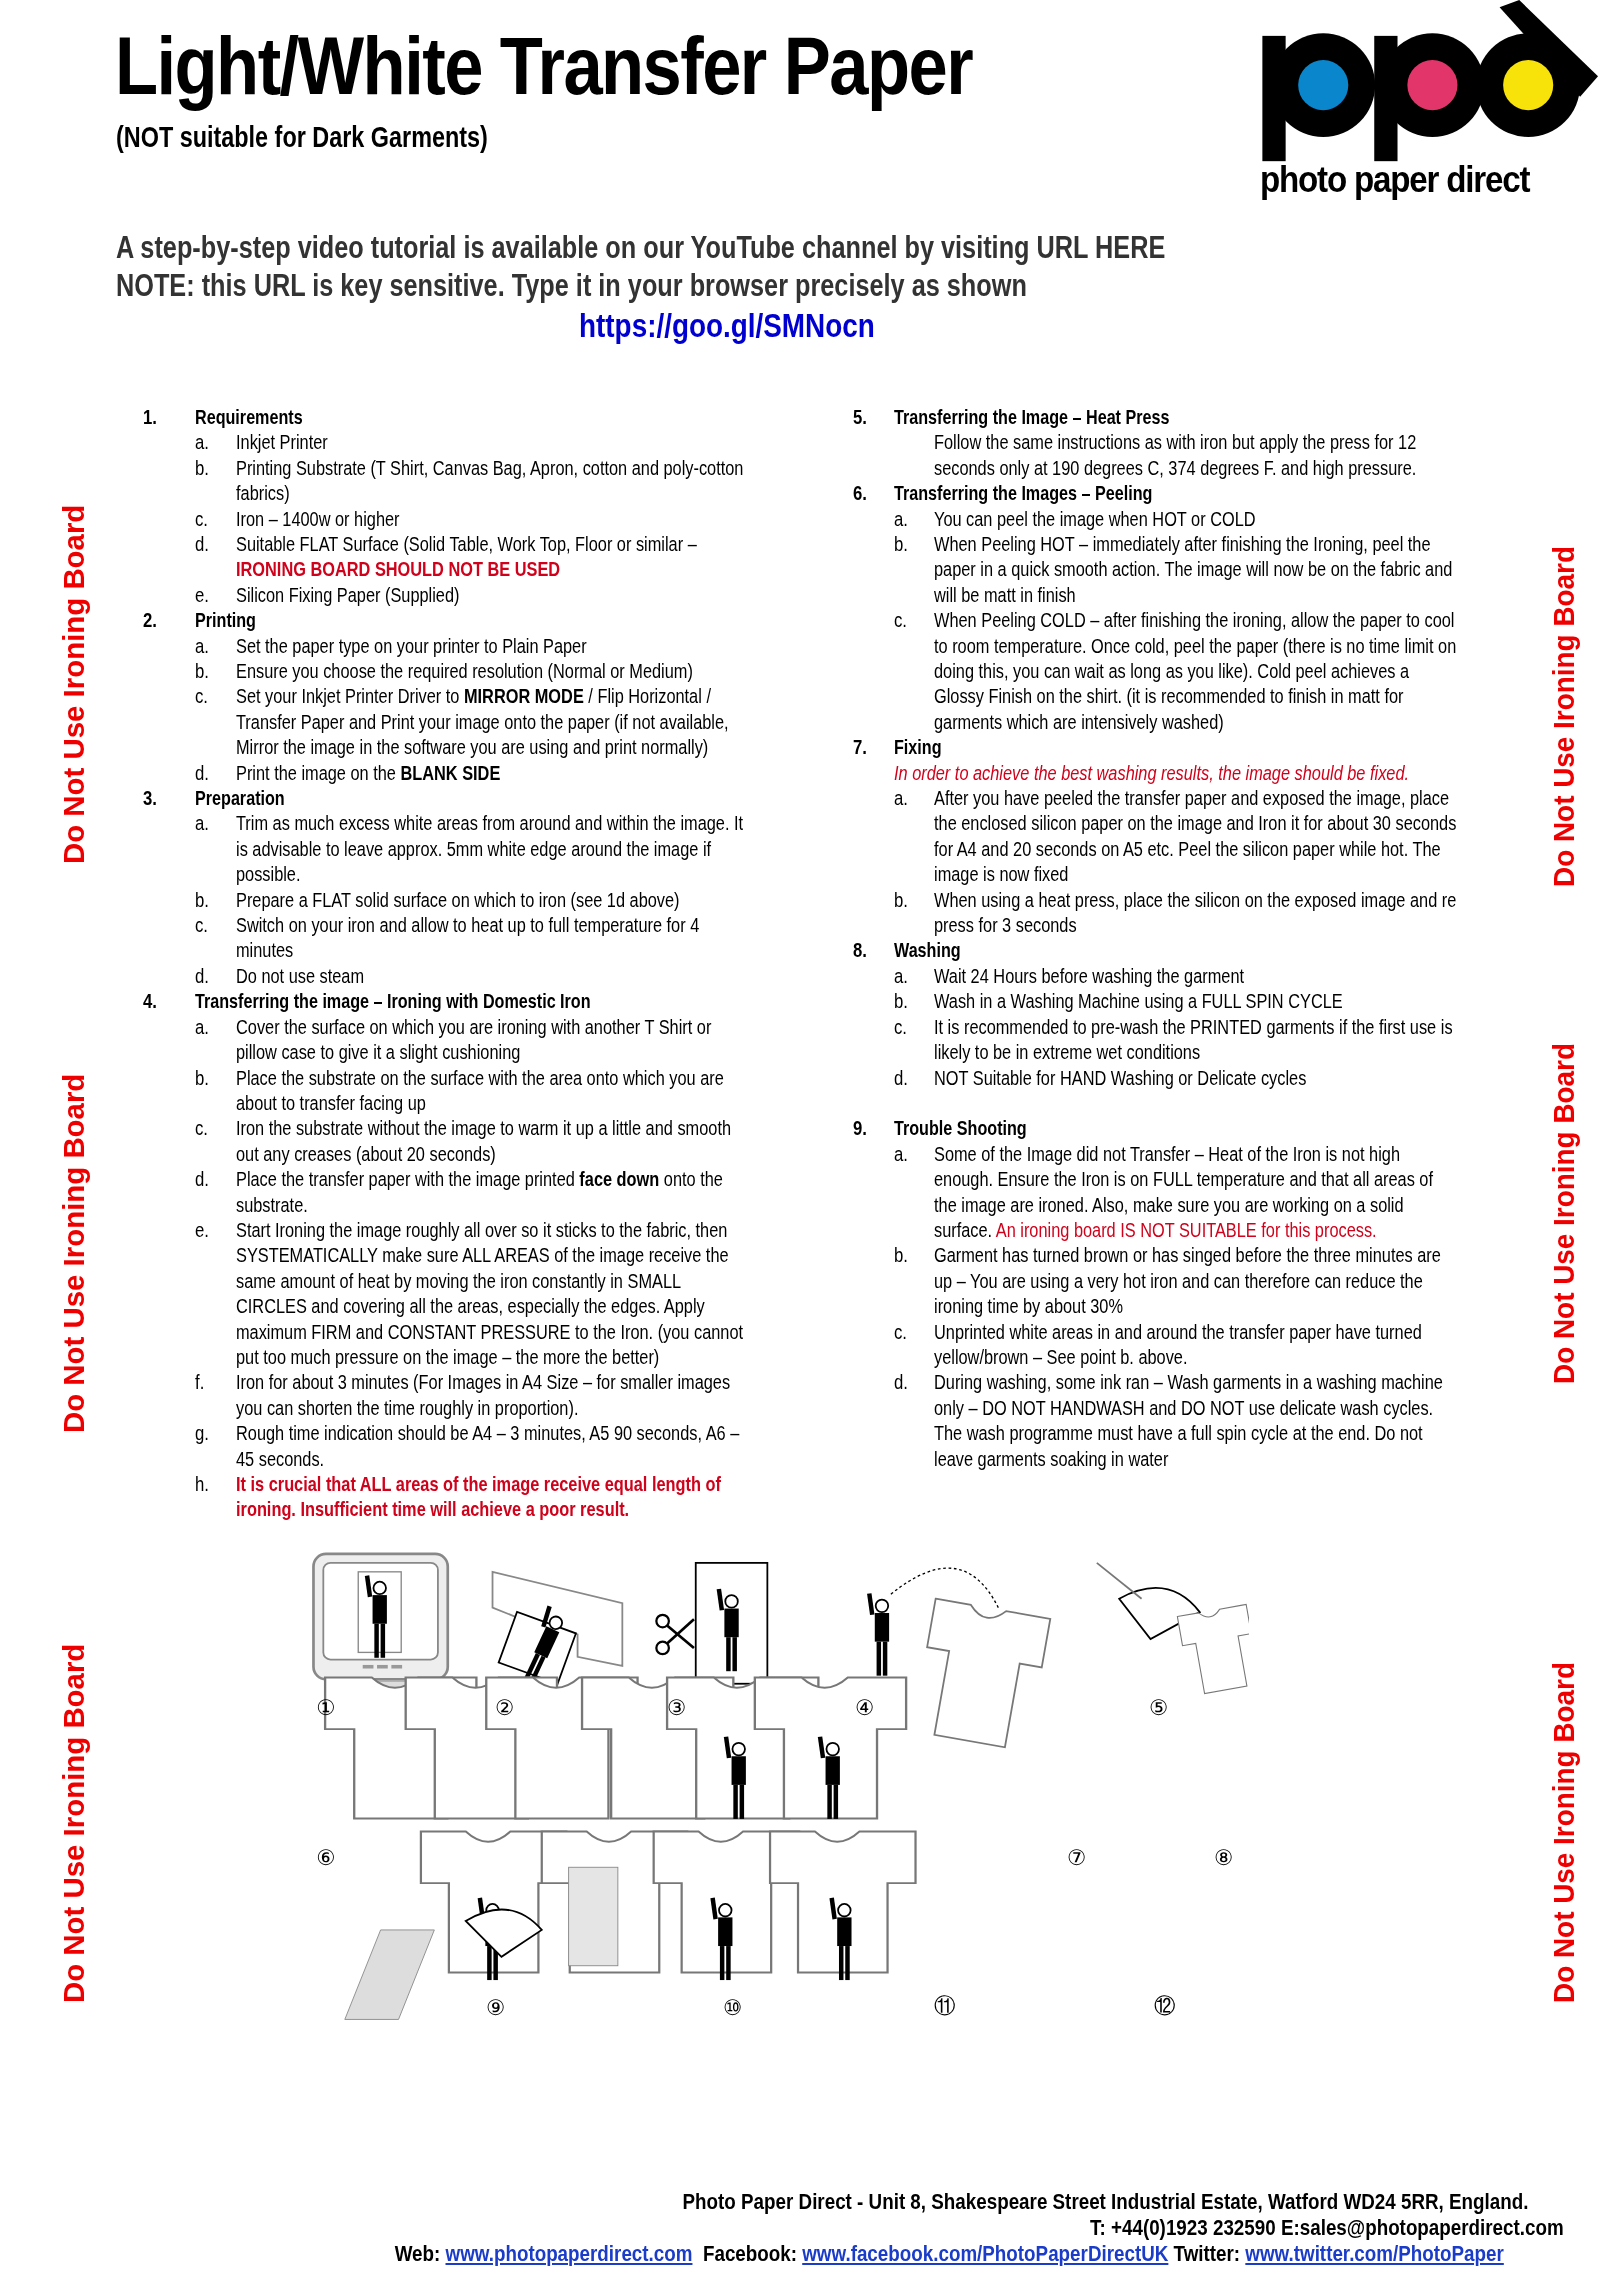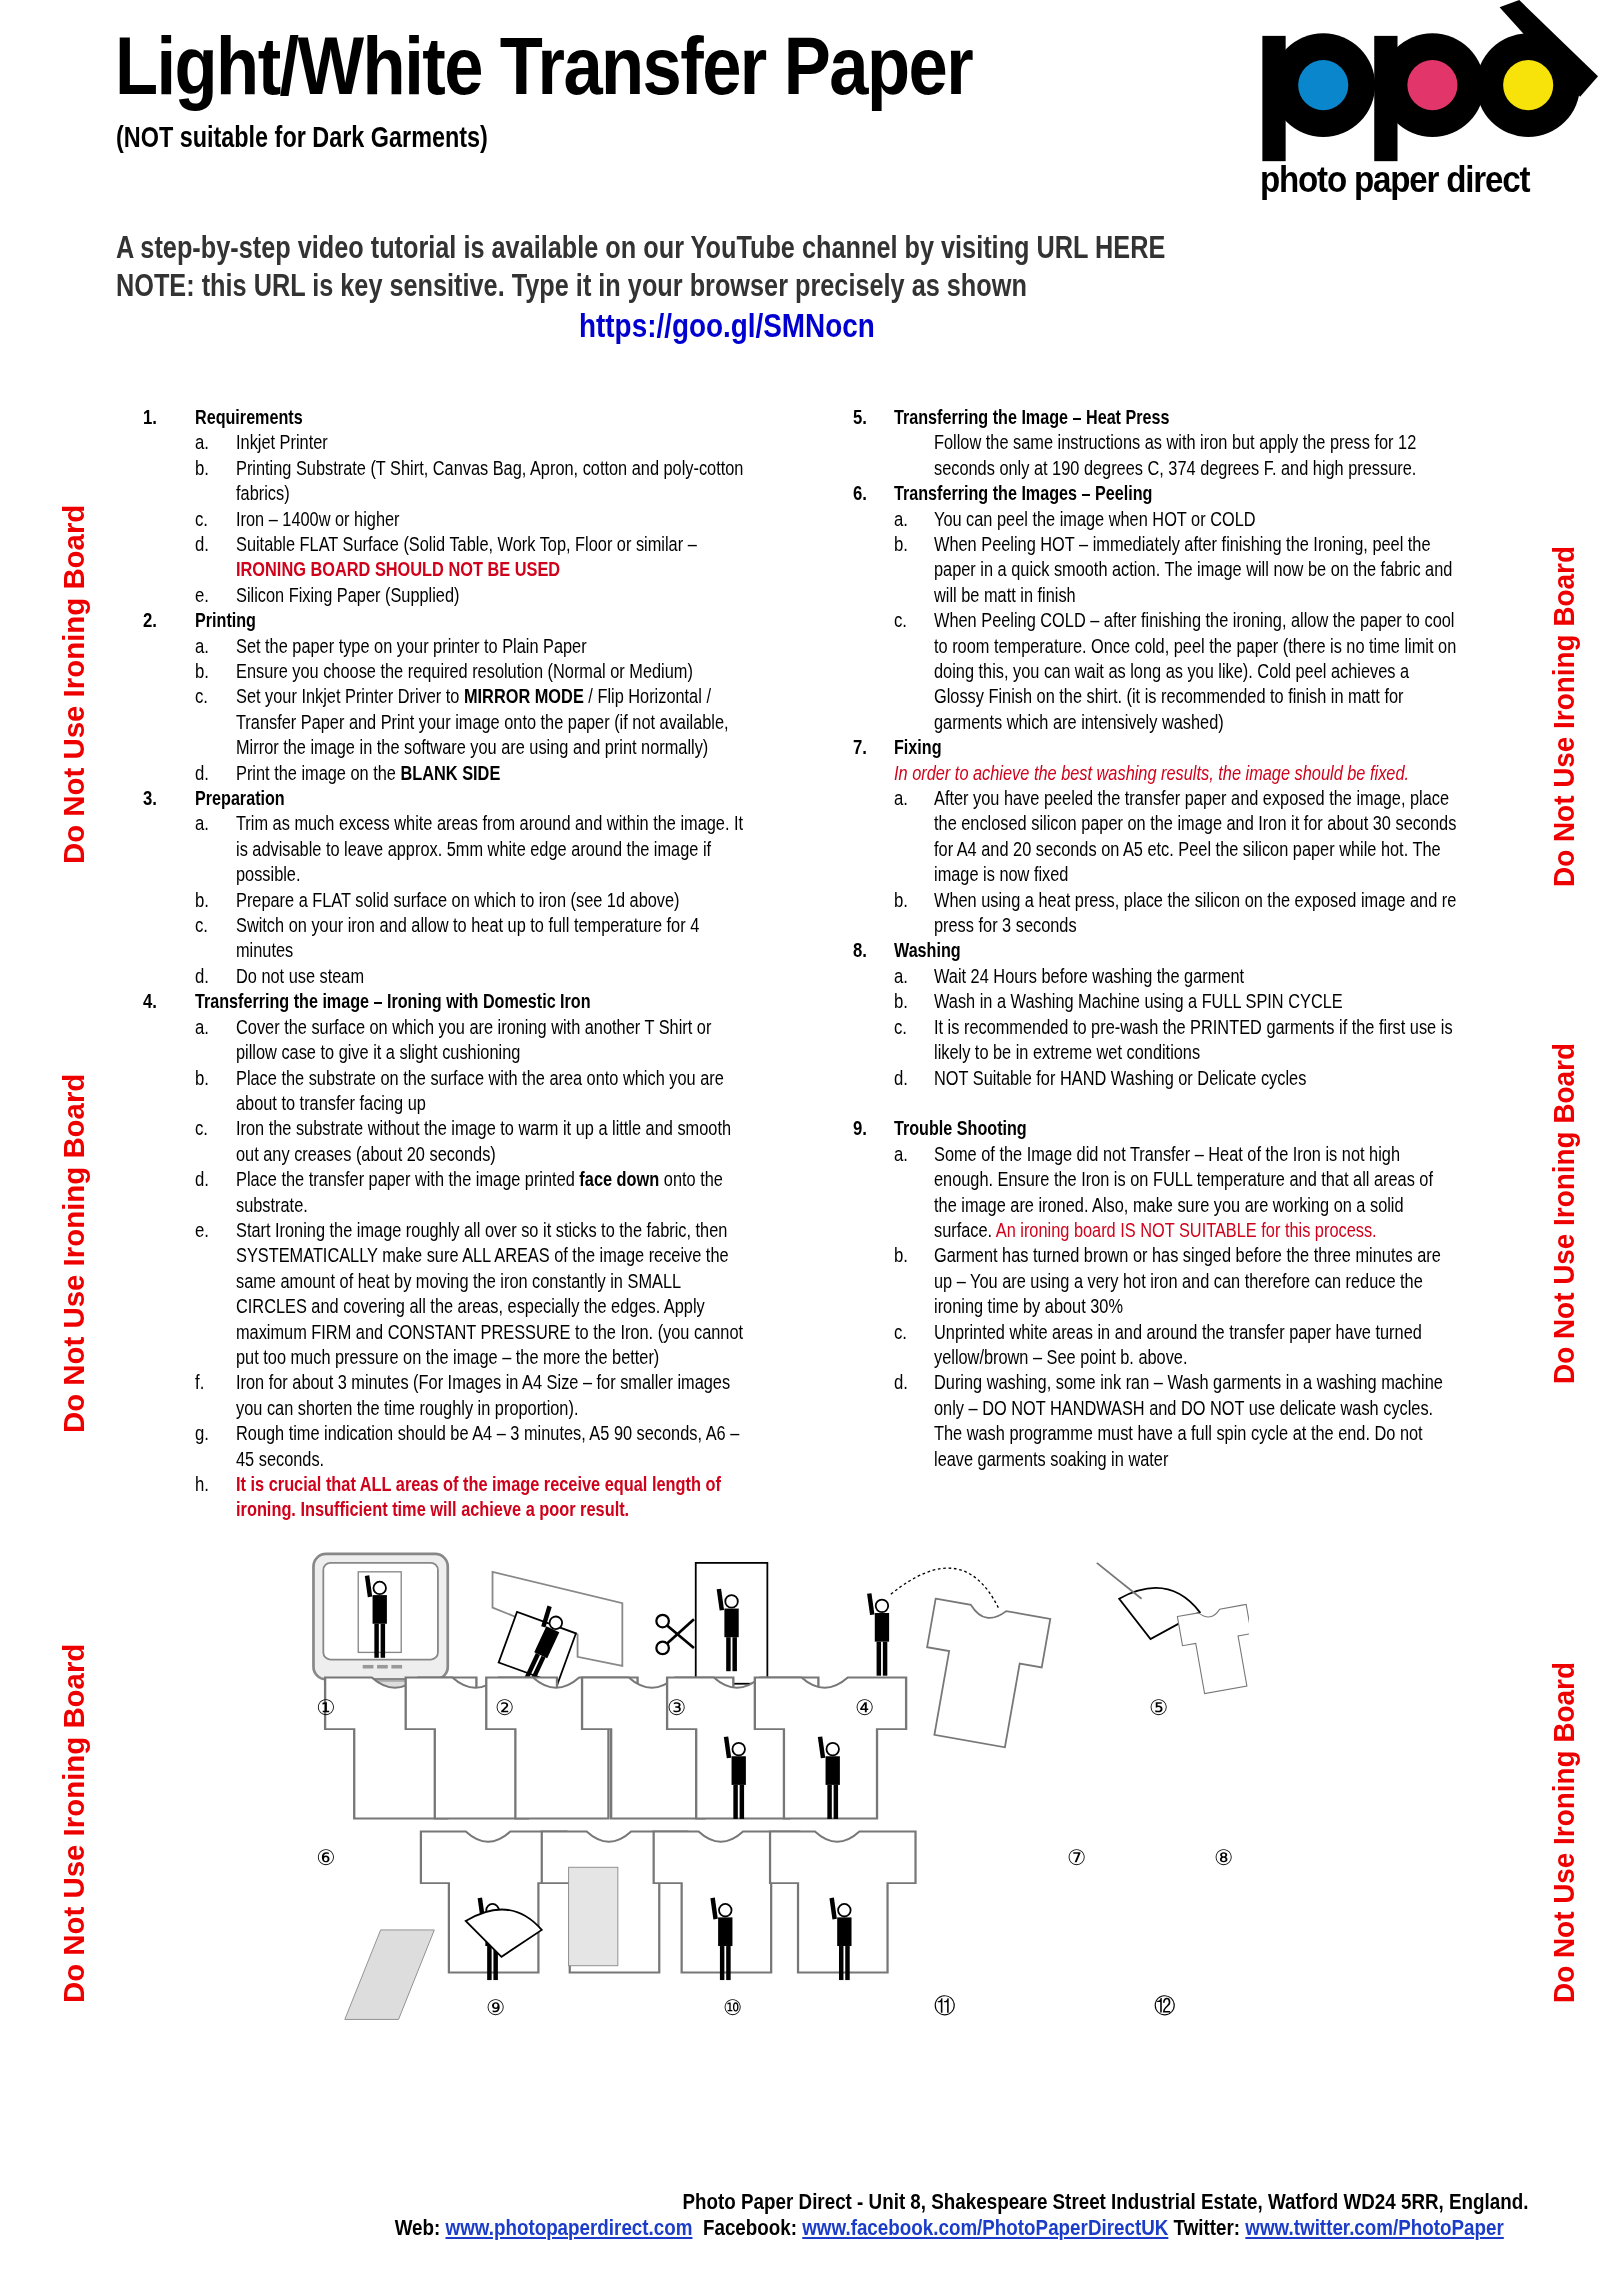--- a/index.html
+++ b/index.html
@@ -408,15 +408,16 @@
   <span class="abs" style="left:758px;top:309px;font-size:21.5px;">⑦</span>
   <span class="abs" style="left:905px;top:309px;font-size:21.5px;">⑧</span>
   <span class="abs" style="left:177px;top:459px;font-size:21.5px;">⑨</span>
   <span class="abs" style="left:414px;top:459px;font-size:21.5px;">⑩</span>
   <span class="abs" style="left:625px;top:455px;font-size:21.5px;">⑪</span>
   <span class="abs" style="left:845px;top:455px;font-size:21.5px;">⑫</span>
 </div>
 
 <div id="footer" class="abs">
   <span class="foot-line"><span class="foot-inner">Photo Paper Direct  - Unit 8, Shakespeare Street Industrial Estate, Watford WD24 5RR, England.</span></span>
+  <span class="foot-line"><span class="foot-inner">T: +44(0)1923 232590 E:sales@photopaperdirect.com</span></span>
   <span class="foot-line"><span class="foot-inner"><span>Web: </span><a class="foot-link">www.photopaperdirect.com</a><span>&nbsp;&nbsp;</span><span>Facebook: </span><a class="foot-link">www.facebook.com/PhotoPaperDirectUK</a><span> Twitter: </span><a class="foot-link">www.twitter.com/PhotoPaper</a></span></span>
 </div>
 
 
 </body></html>

